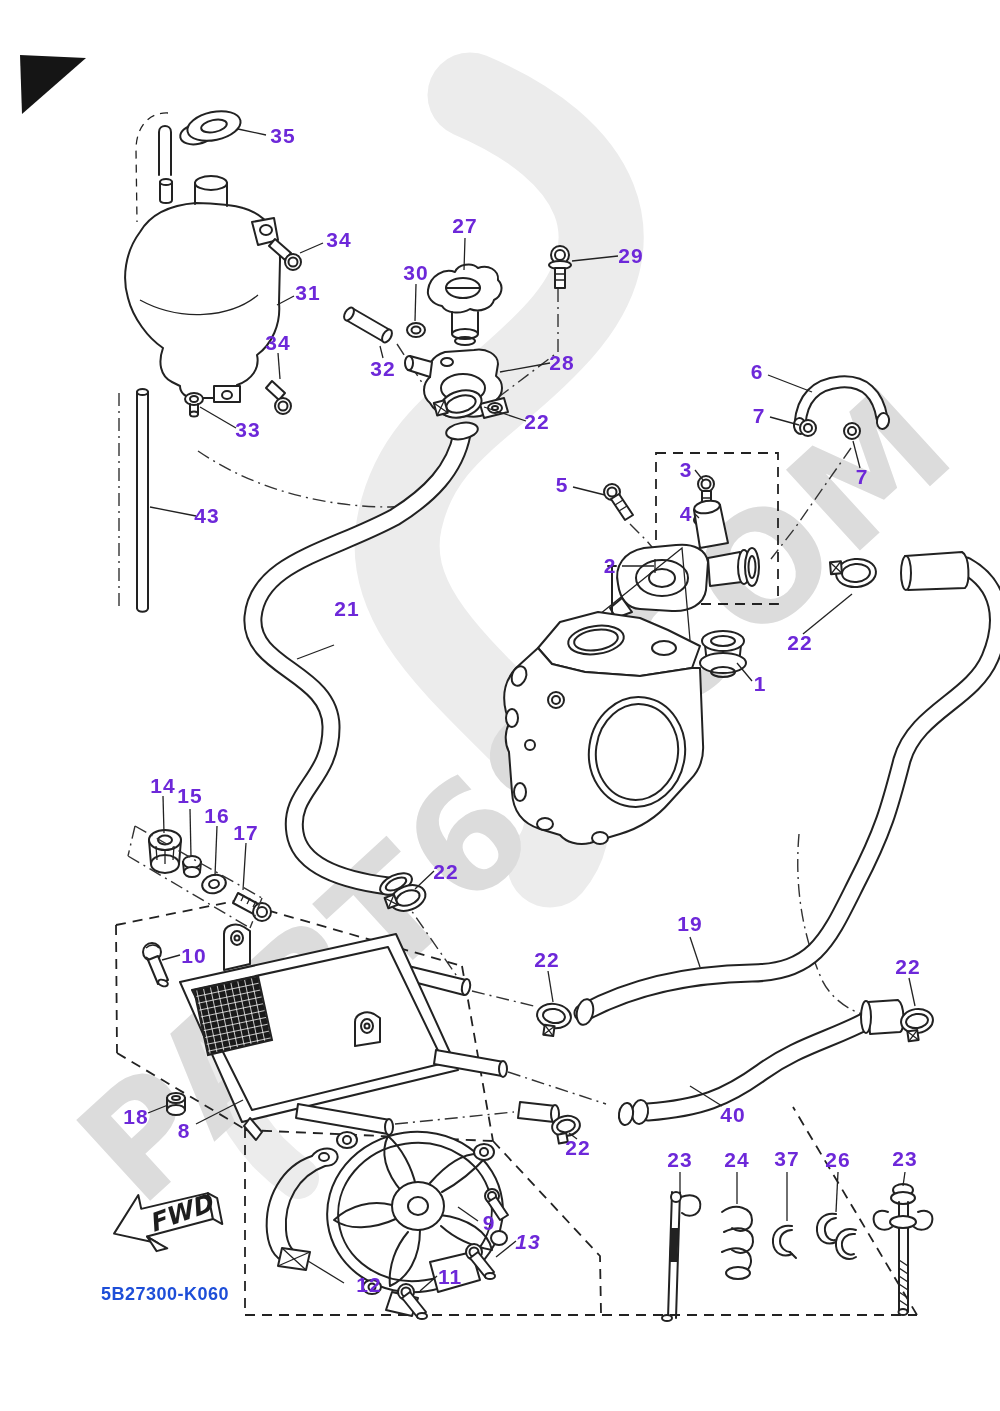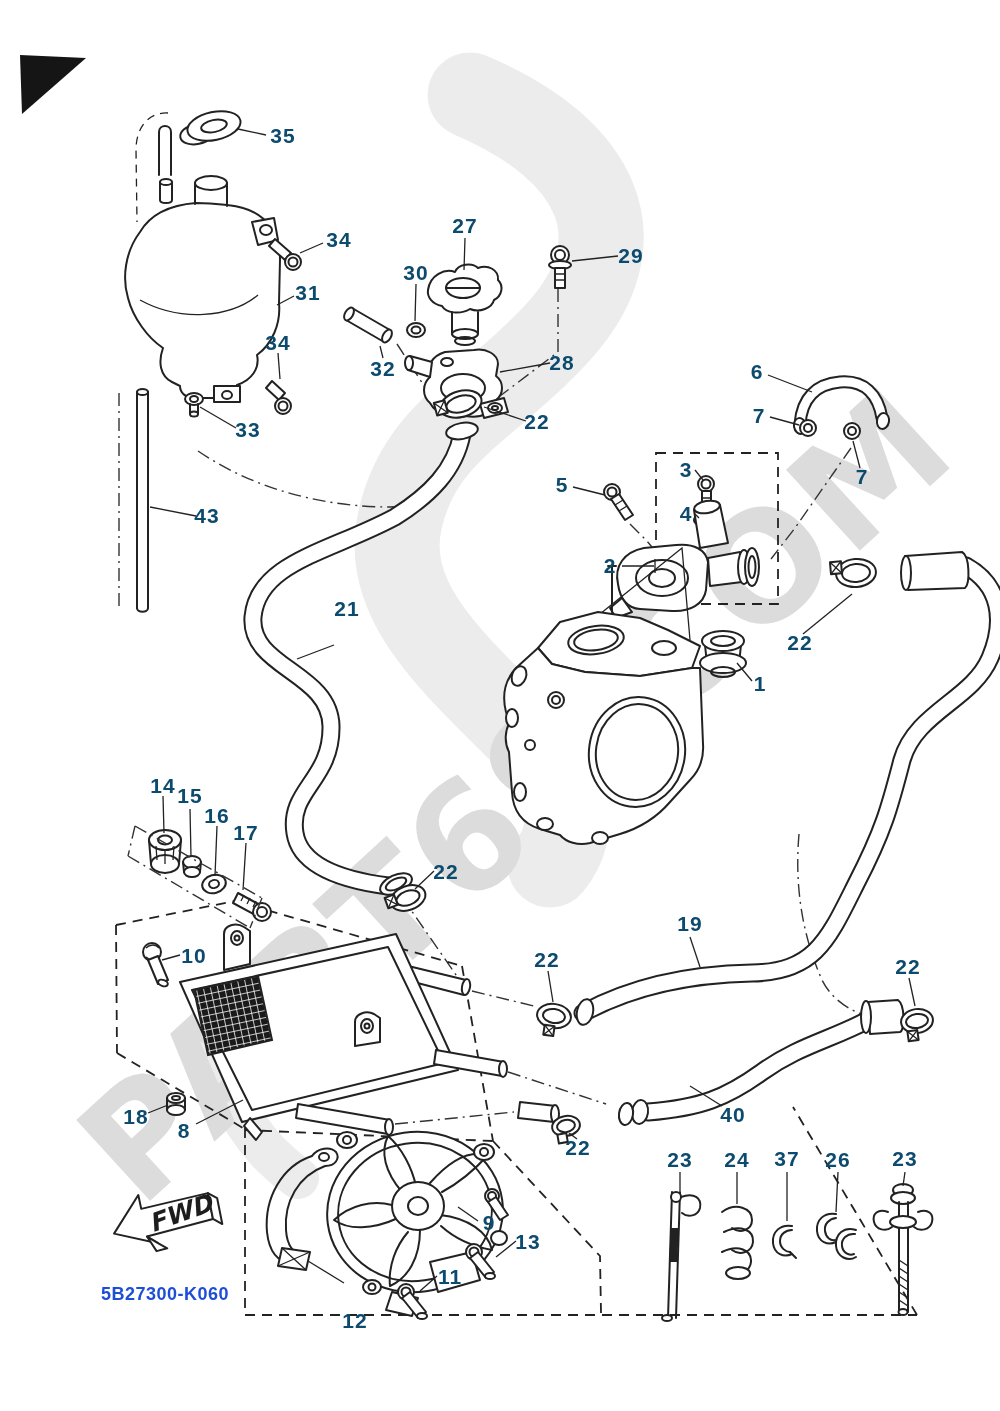--- a/index.html
+++ b/index.html
@@ -1,20 +1,20 @@
 <!DOCTYPE html>
 <html><head>
 <meta charset="utf-8">
 <style>
   html,body{margin:0;padding:0;background:#fff;}
   #stage{position:relative;width:1000px;height:1411px;background:#ffffff;overflow:hidden;
          font-family:"Liberation Sans",sans-serif;}
   #stage svg{position:absolute;left:0;top:0;}
   .callout{position:absolute;transform:translate(-50%,-50%);
-           font:bold 21px "Liberation Sans",sans-serif;color:#0c4a6e;letter-spacing:1px;
+           font:bold 21px "Liberation Sans",sans-serif;color:#6d28d9;letter-spacing:1px;
            white-space:nowrap;}
   #part-code{position:absolute;left:101px;top:1284px;
              font:bold 18px "Liberation Sans",sans-serif;color:#1d4ed8;letter-spacing:.5px;}
   
   .ln{stroke:#222;stroke-width:2;fill:none;stroke-linejoin:round;stroke-linecap:round;}
   .lnw{stroke:#222;stroke-width:2;fill:#fff;stroke-linejoin:round;stroke-linecap:round;}
   .thin{stroke:#222;stroke-width:1.3;fill:none;}
   .chain{stroke:#333;stroke-width:1.4;fill:none;stroke-dasharray:13 5 2 5;}
   .dash{stroke:#222;stroke-width:1.8;fill:none;stroke-dasharray:10 7;}
   .hose-o{stroke:#222;stroke-width:19;fill:none;stroke-linecap:round;}
@@ -509,23 +509,23 @@
       <div class="callout" style="left: 446px; top: 872px;">22</div>
       <div class="callout" style="left: 690px; top: 924px;">19</div>
       <div class="callout" style="left: 547px; top: 960px;">22</div>
       <div class="callout" style="left: 908px; top: 967px;">22</div>
       <div class="callout" style="left: 194px; top: 956px;">10</div>
       <div class="callout" style="left: 136px; top: 1117px;">18</div>
       <div class="callout" style="left: 184px; top: 1131px;">8</div>
       <div class="callout" style="left: 733px; top: 1115px;">40</div>
       <div class="callout" style="left: 578px; top: 1148px;">22</div>
       <div class="callout" style="left: 489px; top: 1223px;">9</div>
-      <div class="callout" style="left: 528px; top: 1242px;">13</div>
+      <div class="callout" style="left: 528px; top: 1242px; font-style: italic;">13</div>
       <div class="callout" style="left: 450px; top: 1277px;">11</div>
-      <div class="callout" style="left: 355px; top: 1285px; margin-top: 36px;">12</div>
+      <div class="callout" style="left: 369px; top: 1285px;">12</div>
       <div class="callout" style="left: 680px; top: 1160px;">23</div>
       <div class="callout" style="left: 737px; top: 1160px;">24</div>
       <div class="callout" style="left: 787px; top: 1159px;">37</div>
       <div class="callout" style="left: 838px; top: 1160px;">26</div>
       <div class="callout" style="left: 905px; top: 1159px;">23</div>
     </div>
 
 <div id="part-code">5B27300-K060</div>
 
 </div>

